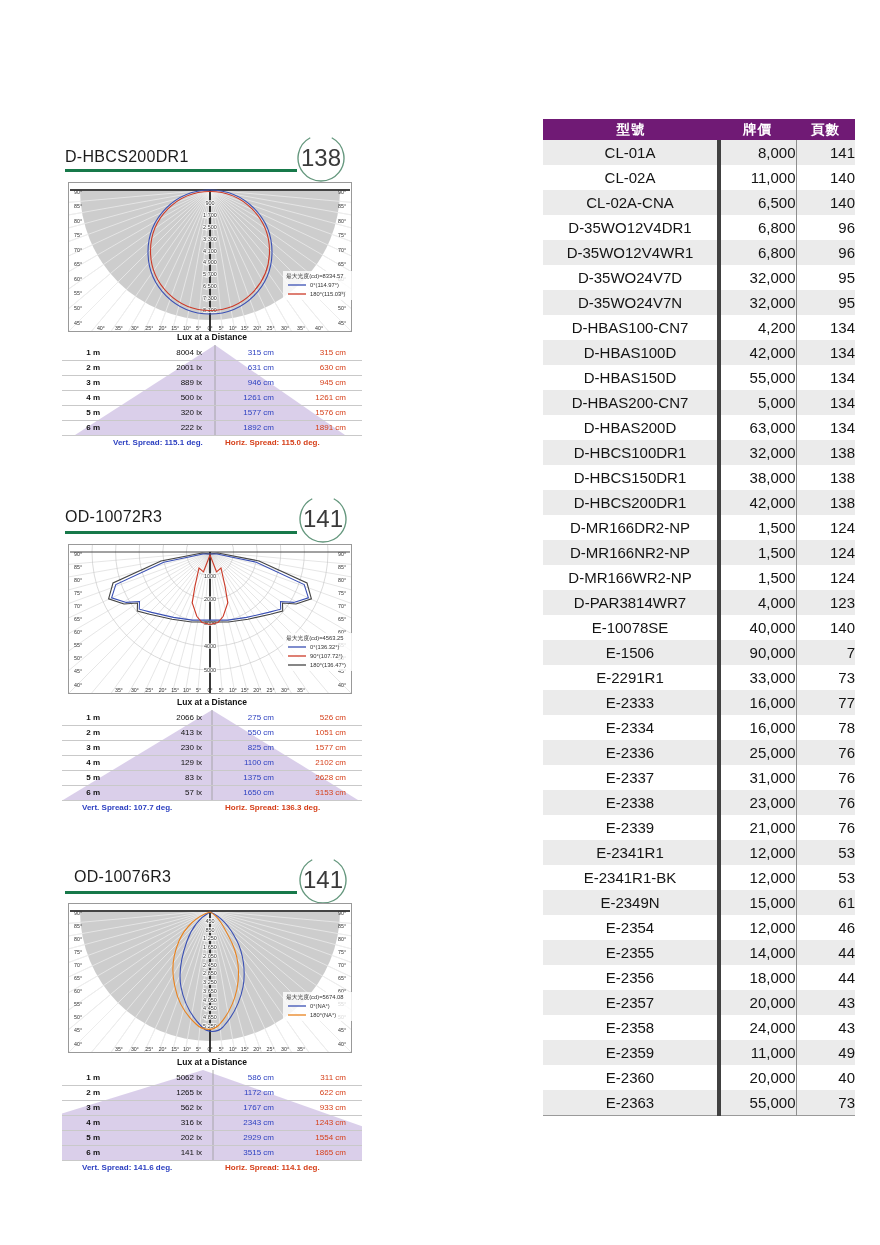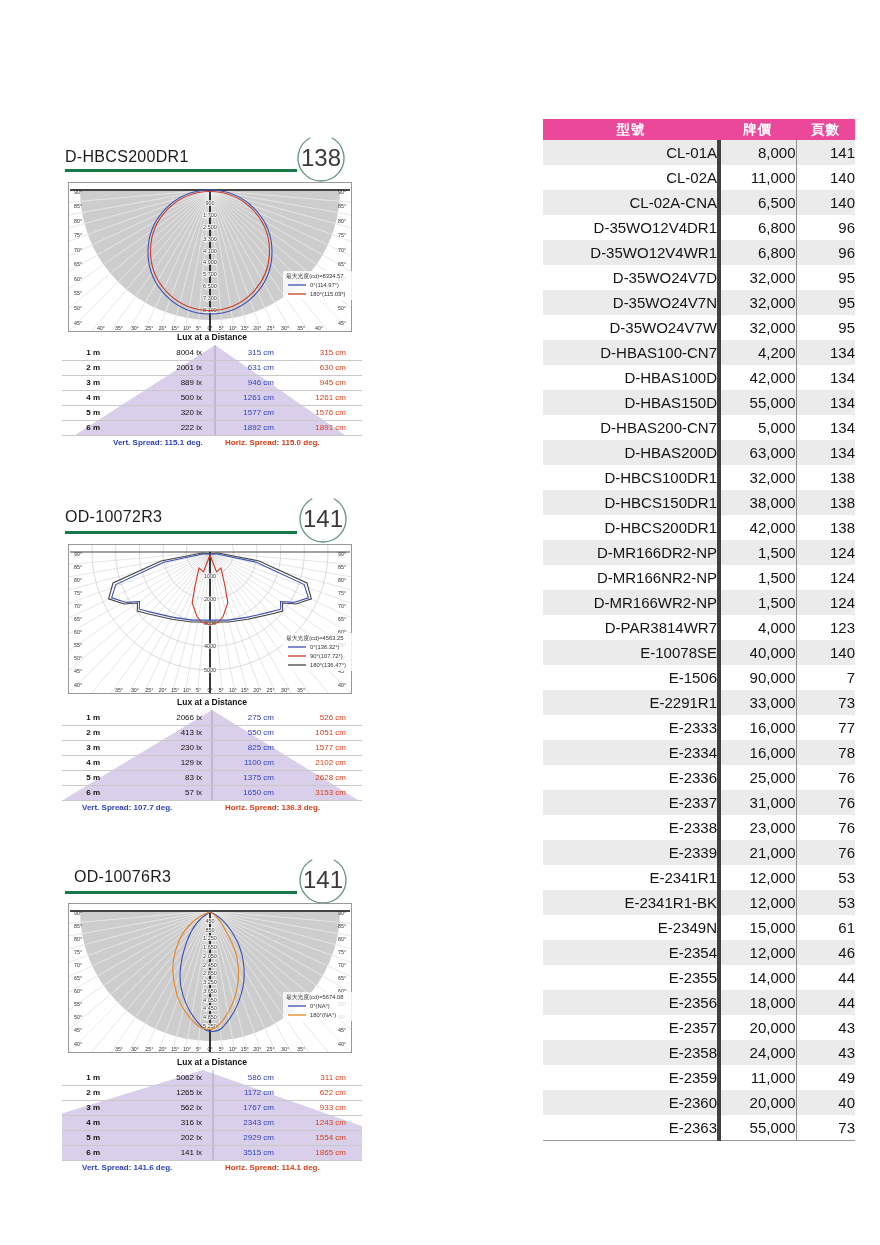--- a/index.html
+++ b/index.html
@@ -18,25 +18,25 @@
   .lux-row span{position:absolute;display:block;white-space:nowrap;}
   .ld{left:8px;width:30px;font-weight:bold;text-align:right;}
   .ll{left:55px;width:85px;text-align:right;}
   .lv{left:150px;width:62px;text-align:right;color:#2b3fc0;}
   .lh{left:222px;width:62px;text-align:right;color:#d6401a;}
   .spread{position:absolute;top:104px;height:14px;line-height:14px;font-weight:bold;width:300px;}
   .spv{left:20px;color:#2b3fc0;}
   .sph{left:163px;color:#d6401a;}
   #price-table{position:absolute;left:543px;top:119px;border-collapse:collapse;table-layout:fixed;
                width:312px;font-size:15px;color:#141414;border-bottom:1px solid #9a9a9a;}
-  #price-table th{background:#ec4899;color:#ffffff;font-weight:bold;font-size:13.5px;height:21px;
+  #price-table th{background:#701a75;color:#ffffff;font-weight:bold;font-size:13.5px;height:21px;
                   padding:0;text-align:center;letter-spacing:1px;}
   #price-table td{height:25px;padding:0;line-height:25px;}
   #price-table tbody tr:nth-child(odd){background:#ebebeb;}
-  td.c1{padding-left:16px;text-align:right;}
+  td.c1{padding-left:16px;text-align:center;}
   td.c2{text-align:right;padding-right:10px;border-left:4px solid #404040;}
   td.c3{text-align:right;padding-right:13px;border-left:1px solid #8f8f8f;}
 </style>
 </head>
 <body>
 
 <div class="page">
 
   <div class="section-title" style="left:65px;top:148px;">D-HBCS200DR1</div>
   <div class="underline" style="left:65px;top:169px;"></div>
@@ -646,25 +646,20 @@
           <td class="c1">D-35WO24V7D</td>
           <td class="c2">32,000</td>
           <td class="c3">95</td>
         </tr>
         <tr>
           <td class="c1">D-35WO24V7N</td>
           <td class="c2">32,000</td>
           <td class="c3">95</td>
         </tr>
         <tr>
-          <td class="c1">D-35WO24V7W</td>
-          <td class="c2">32,000</td>
-          <td class="c3">95</td>
-        </tr>
-        <tr>
           <td class="c1">D-HBAS100-CN7</td>
           <td class="c2">4,200</td>
           <td class="c3">134</td>
         </tr>
         <tr>
           <td class="c1">D-HBAS100D</td>
           <td class="c2">42,000</td>
           <td class="c3">134</td>
         </tr>
         <tr>

